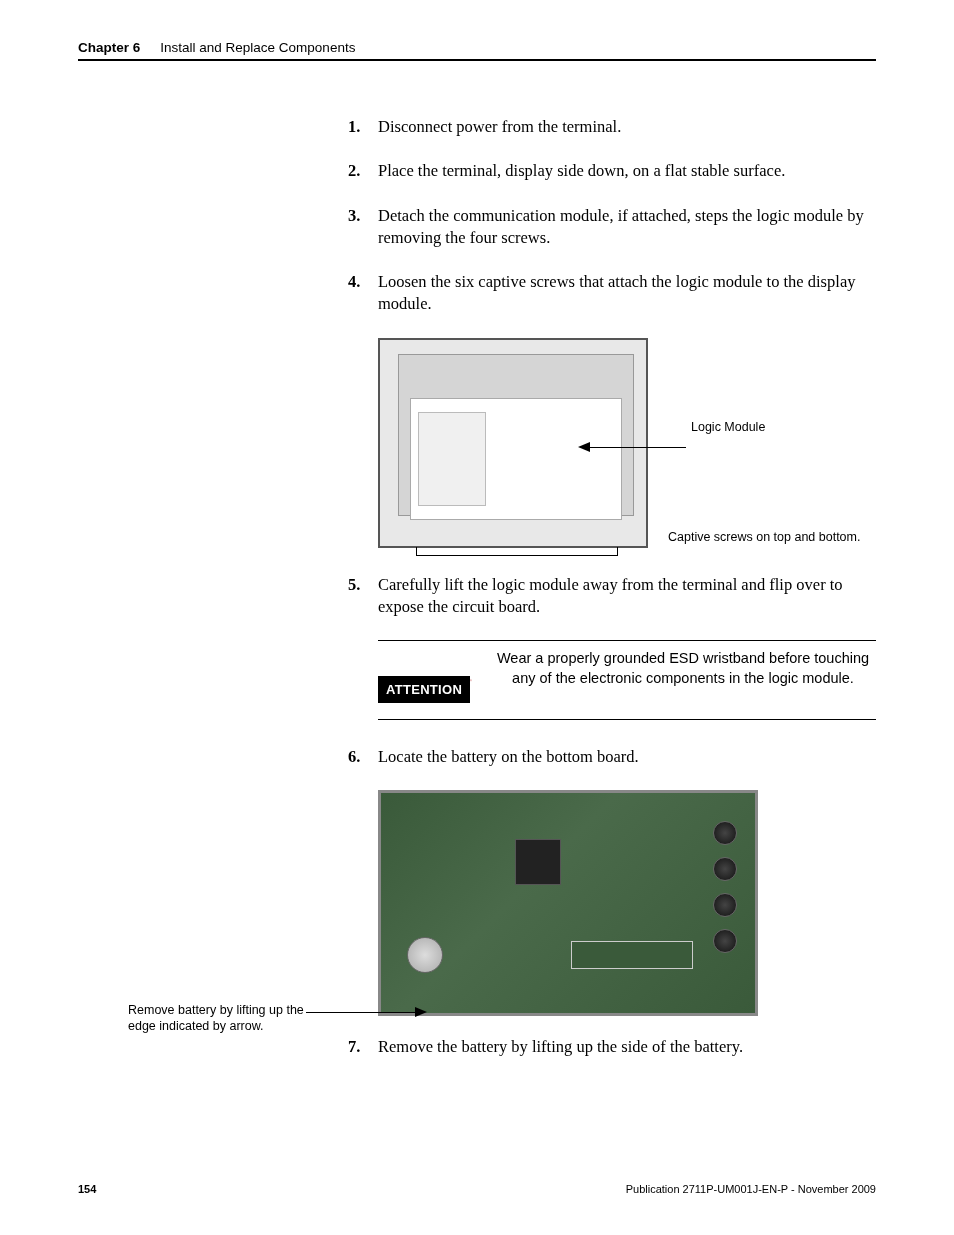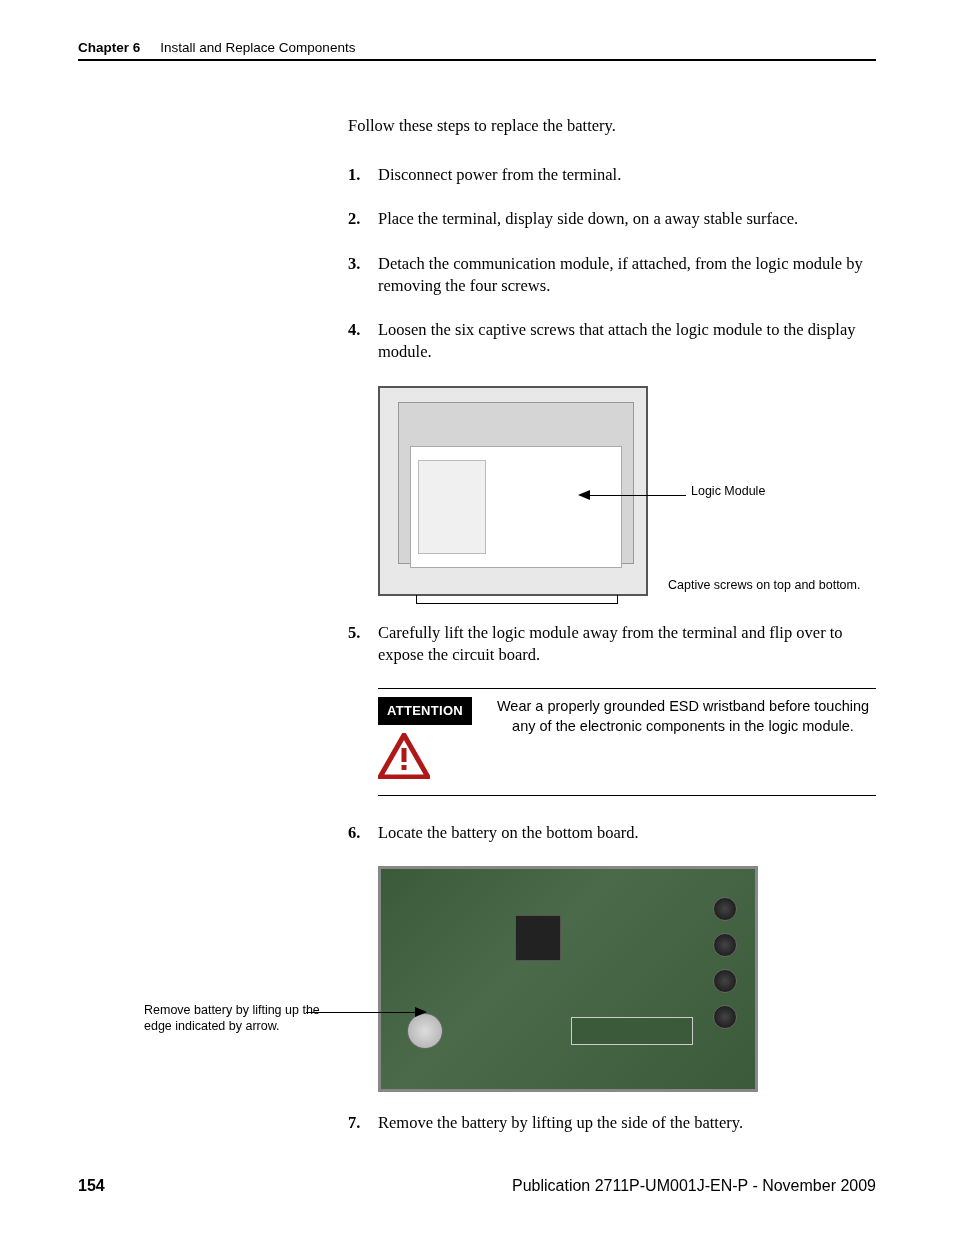--- a/index.html
+++ b/index.html
@@ -99,21 +99,21 @@
     left: 280px;
     top: 0;
     width: 210px;
     font-family: Arial, Helvetica, sans-serif;
     font-size: 12.5px;
     line-height: 1.25;
   }
   .fl-row {
     position: absolute;
   }
-  .fl-row.lm { top: 98px; left: 33px; text-align: center; }
+  .fl-row.lm { top: 82px; left: 33px; text-align: center; }
   .fl-row.cs { top: 192px; left: 10px; text-align: center; }
   .arrow-line {
     position: absolute;
     height: 0;
     border-top: 1px solid #000;
   }
   .arrow-head {
     position: absolute;
     width: 0; height: 0;
     border-top: 5px solid transparent;
@@ -124,22 +124,21 @@
     border-top: 1px solid #000;
     border-bottom: 1px solid #000;
     padding: 8px 0 16px 0;
     margin: 6px 0 26px 30px;
     display: flex;
     align-items: flex-start;
     gap: 18px;
   }
   .attention-left {
     display: flex;
-    flex-direction: column;
-    align-items: flex-start;
+    align-items: flex-end;
     width: 94px;
     flex-shrink: 0;
   }
   .attention-badge {
     background: #000;
     color: #fff;
     font-family: Arial, Helvetica, sans-serif;
     font-weight: 700;
     font-size: 13px;
     padding: 5px 8px;
@@ -191,21 +190,21 @@
     border-radius: 50%;
     background: radial-gradient(#444,#111);
     border: 1px solid #666;
   }
   .cap.c1 { right: 18px; top: 28px; }
   .cap.c2 { right: 18px; top: 64px; }
   .cap.c3 { right: 18px; top: 100px; }
   .cap.c4 { right: 18px; top: 136px; }
   .side-note {
     position: absolute;
-    left: 144px;
+    left: 128px;
     top: 1002px;
     width: 180px;
     font-family: Arial, Helvetica, sans-serif;
     font-size: 12.5px;
     line-height: 1.3;
   }
   .side-arrow-line {
     position: absolute;
     left: 306px;
     top: 1012px;
@@ -222,21 +221,21 @@
     border-left: 12px solid #000;
   }
   .footer {
     position: absolute;
     left: 78px;
     right: 78px;
     bottom: 40px;
     display: flex;
     justify-content: space-between;
     font-family: Arial, Helvetica, sans-serif;
-    font-size: 16px;
+    font-size: 11px;
   }
   .footer .pg { font-weight: 700; }
   .bracket {
     position: absolute;
     border-left: 1px solid #000;
     border-right: 1px solid #000;
     border-bottom: 1px solid #000;
     height: 8px;
   }
 </style>
@@ -244,34 +243,33 @@
 <body>
 
 <div class="page">
 
   <div class="header">
     <span class="chapter">Chapter 6</span>
     <span class="title">Install and Replace Components</span>
   </div>
 
   <div class="content">
-    <div class="intro">Follow these steps to replace the battery.</div>
 
     <ol class="steps">
       <li>
         <span class="num">1.</span>
         <span>Disconnect power from the terminal.</span>
       </li>
       <li>
         <span class="num">2.</span>
-        <span>Place the terminal, display side down, on a away stable surface.</span>
+        <span>Place the terminal, display side down, on a flat stable surface.</span>
       </li>
       <li>
         <span class="num">3.</span>
-        <span>Detach the communication module, if attached, from the logic module by removing the four screws.</span>
+        <span>Detach the communication module, if attached, steps the logic module by removing the four screws.</span>
       </li>
       <li>
         <span class="num">4.</span>
         <span>Loosen the six captive screws that attach the logic module to the display module.</span>
       </li>
 
       <li style="list-style:none;padding:0;margin:0;">
         <div class="figure">
           <div class="device-img">
             <div class="device-inner"></div>

